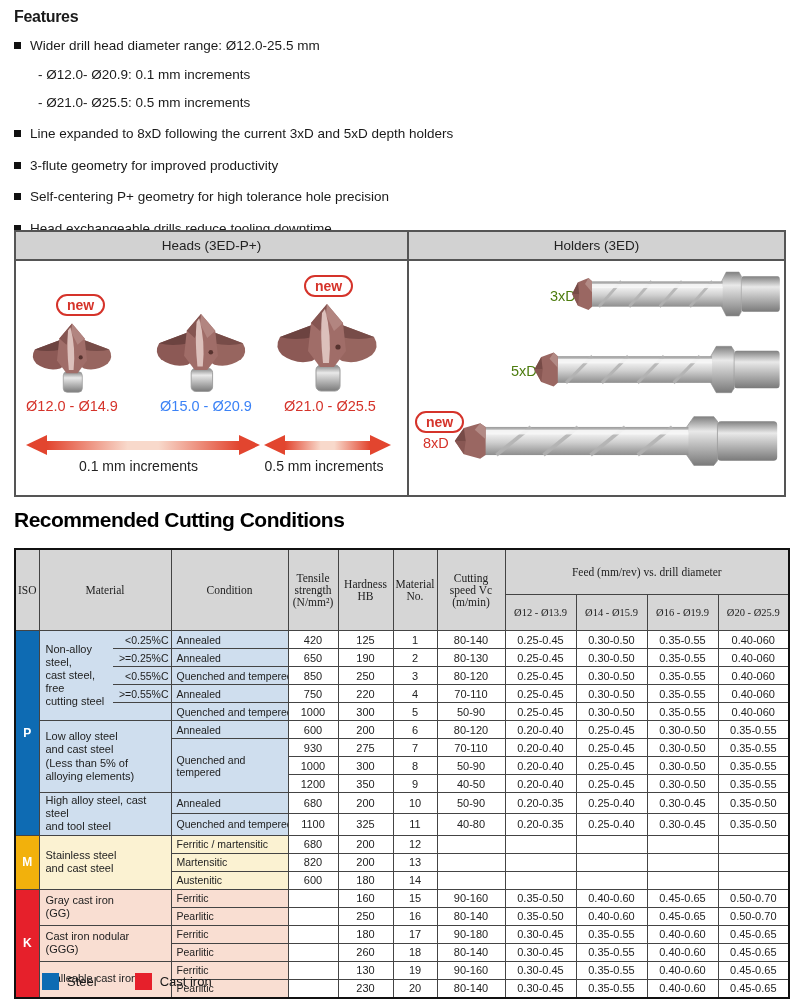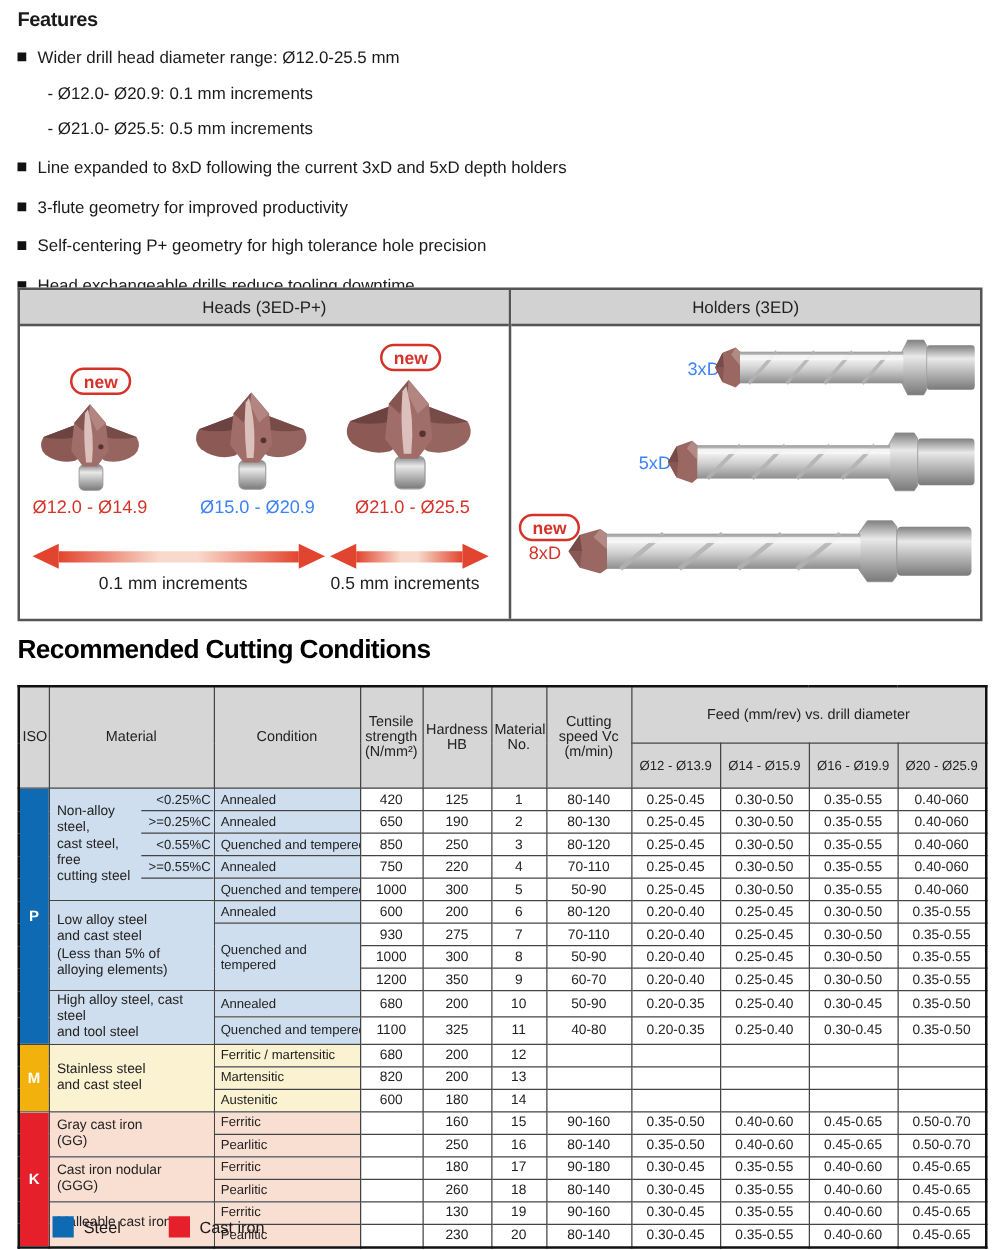--- a/index.html
+++ b/index.html
@@ -20,36 +20,36 @@
   .panel+.panel{border-left:2px solid #555;}
   .panel-header{height:27px;line-height:27px;text-align:center;background:var(--panel-gray);
                 border-bottom:2px solid #555;font-size:13.5px;color:#222;}
   .panel-body{position:absolute;left:0;right:0;top:29px;bottom:0;overflow:hidden;}
   .abs{position:absolute;}
   .new-badge{position:absolute;display:inline-block;background:#fff;border:2px solid var(--label-red);
              border-radius:11px;color:var(--label-red);font-weight:bold;font-size:14px;
              padding:0 9px;line-height:18px;}
   .hlabel{position:absolute;top:137px;width:112px;text-align:center;font-size:14.5px;color:#3b82f6;}
   .hlabel.red,.dlabel.red{color:var(--label-red);}
-  .dlabel{position:absolute;font-size:14.5px;color:#3b82f6;}
+  .dlabel{position:absolute;font-size:14.5px;color:#4d7c0f;}
   .arrow{position:absolute;height:20px;display:flex;align-items:center;}
   .arrow .tl{width:0;height:0;border-top:10px solid transparent;border-bottom:10px solid transparent;
              border-right:21px solid var(--arrow-red);}
   .arrow .tr{width:0;height:0;border-top:10px solid transparent;border-bottom:10px solid transparent;
              border-left:21px solid var(--arrow-red);}
   .arrow .bar{flex:1;height:9px;background:linear-gradient(90deg,var(--arrow-red),#f8d9cb 42%,#f8d9cb 58%,var(--arrow-red));}
   .alabel{position:absolute;top:197px;text-align:center;font-size:14px;color:#222;}
 
   
   .cc-title{position:absolute;left:14px;top:508px;margin:0;font-size:21px;font-weight:bold;
             letter-spacing:-0.5px;color:#000;}
   #cc-table{position:absolute;left:14px;top:548px;width:774px;border-collapse:collapse;
             table-layout:fixed;border:2px solid #111;font-size:11px;color:#222;}
   #cc-table th{background:var(--header-gray);border:1px solid #444;font-weight:normal;
-               font-size:11.5px;padding:2px;color:#222;}
+               font-size:11.5px;padding:2px;color:#222;font-family:Liberation Serif, serif;}
   #cc-table .th-feedgroup{height:40px;}
   #cc-table .th-feedcol{height:31px;font-size:10.5px;}
   #cc-table td{border:1px solid #444;height:17px;padding:0 3px;text-align:center;
                font-size:11px;overflow:hidden;}
   #cc-table td.iso-cell{color:#fff;font-weight:bold;font-size:12px;padding:0;}
   #cc-table td.mat-td{padding:0;position:relative;text-align:left;}
   .mat-plain{padding:1px 0 1px 6px;line-height:1.2;white-space:pre-line;}
   .mat-wrap{position:absolute;top:0;left:0;right:0;bottom:0;display:flex;}
   .mat-wrap .mat-label{flex:1;display:flex;align-items:center;padding-left:6px;line-height:1.2;white-space:pre-line;}
   .mat-wrap .carbon-col{width:58px;display:flex;flex-direction:column;}
@@ -334,21 +334,21 @@
           <td>50-90</td>
           <td>0.20-0.40</td>
           <td>0.25-0.45</td>
           <td>0.30-0.50</td>
           <td>0.35-0.55</td>
         </tr>
         <tr>
           <td>1200</td>
           <td>350</td>
           <td>9</td>
-          <td>60-70</td>
+          <td>40-50</td>
           <td>0.20-0.40</td>
           <td>0.25-0.45</td>
           <td>0.30-0.50</td>
           <td>0.35-0.55</td>
         </tr>
         <tr>
           <td class="mat-td tp" rowspan="2">
             <div class="mat-plain">High alloy steel, cast steel
 and tool steel</div>
           </td>

